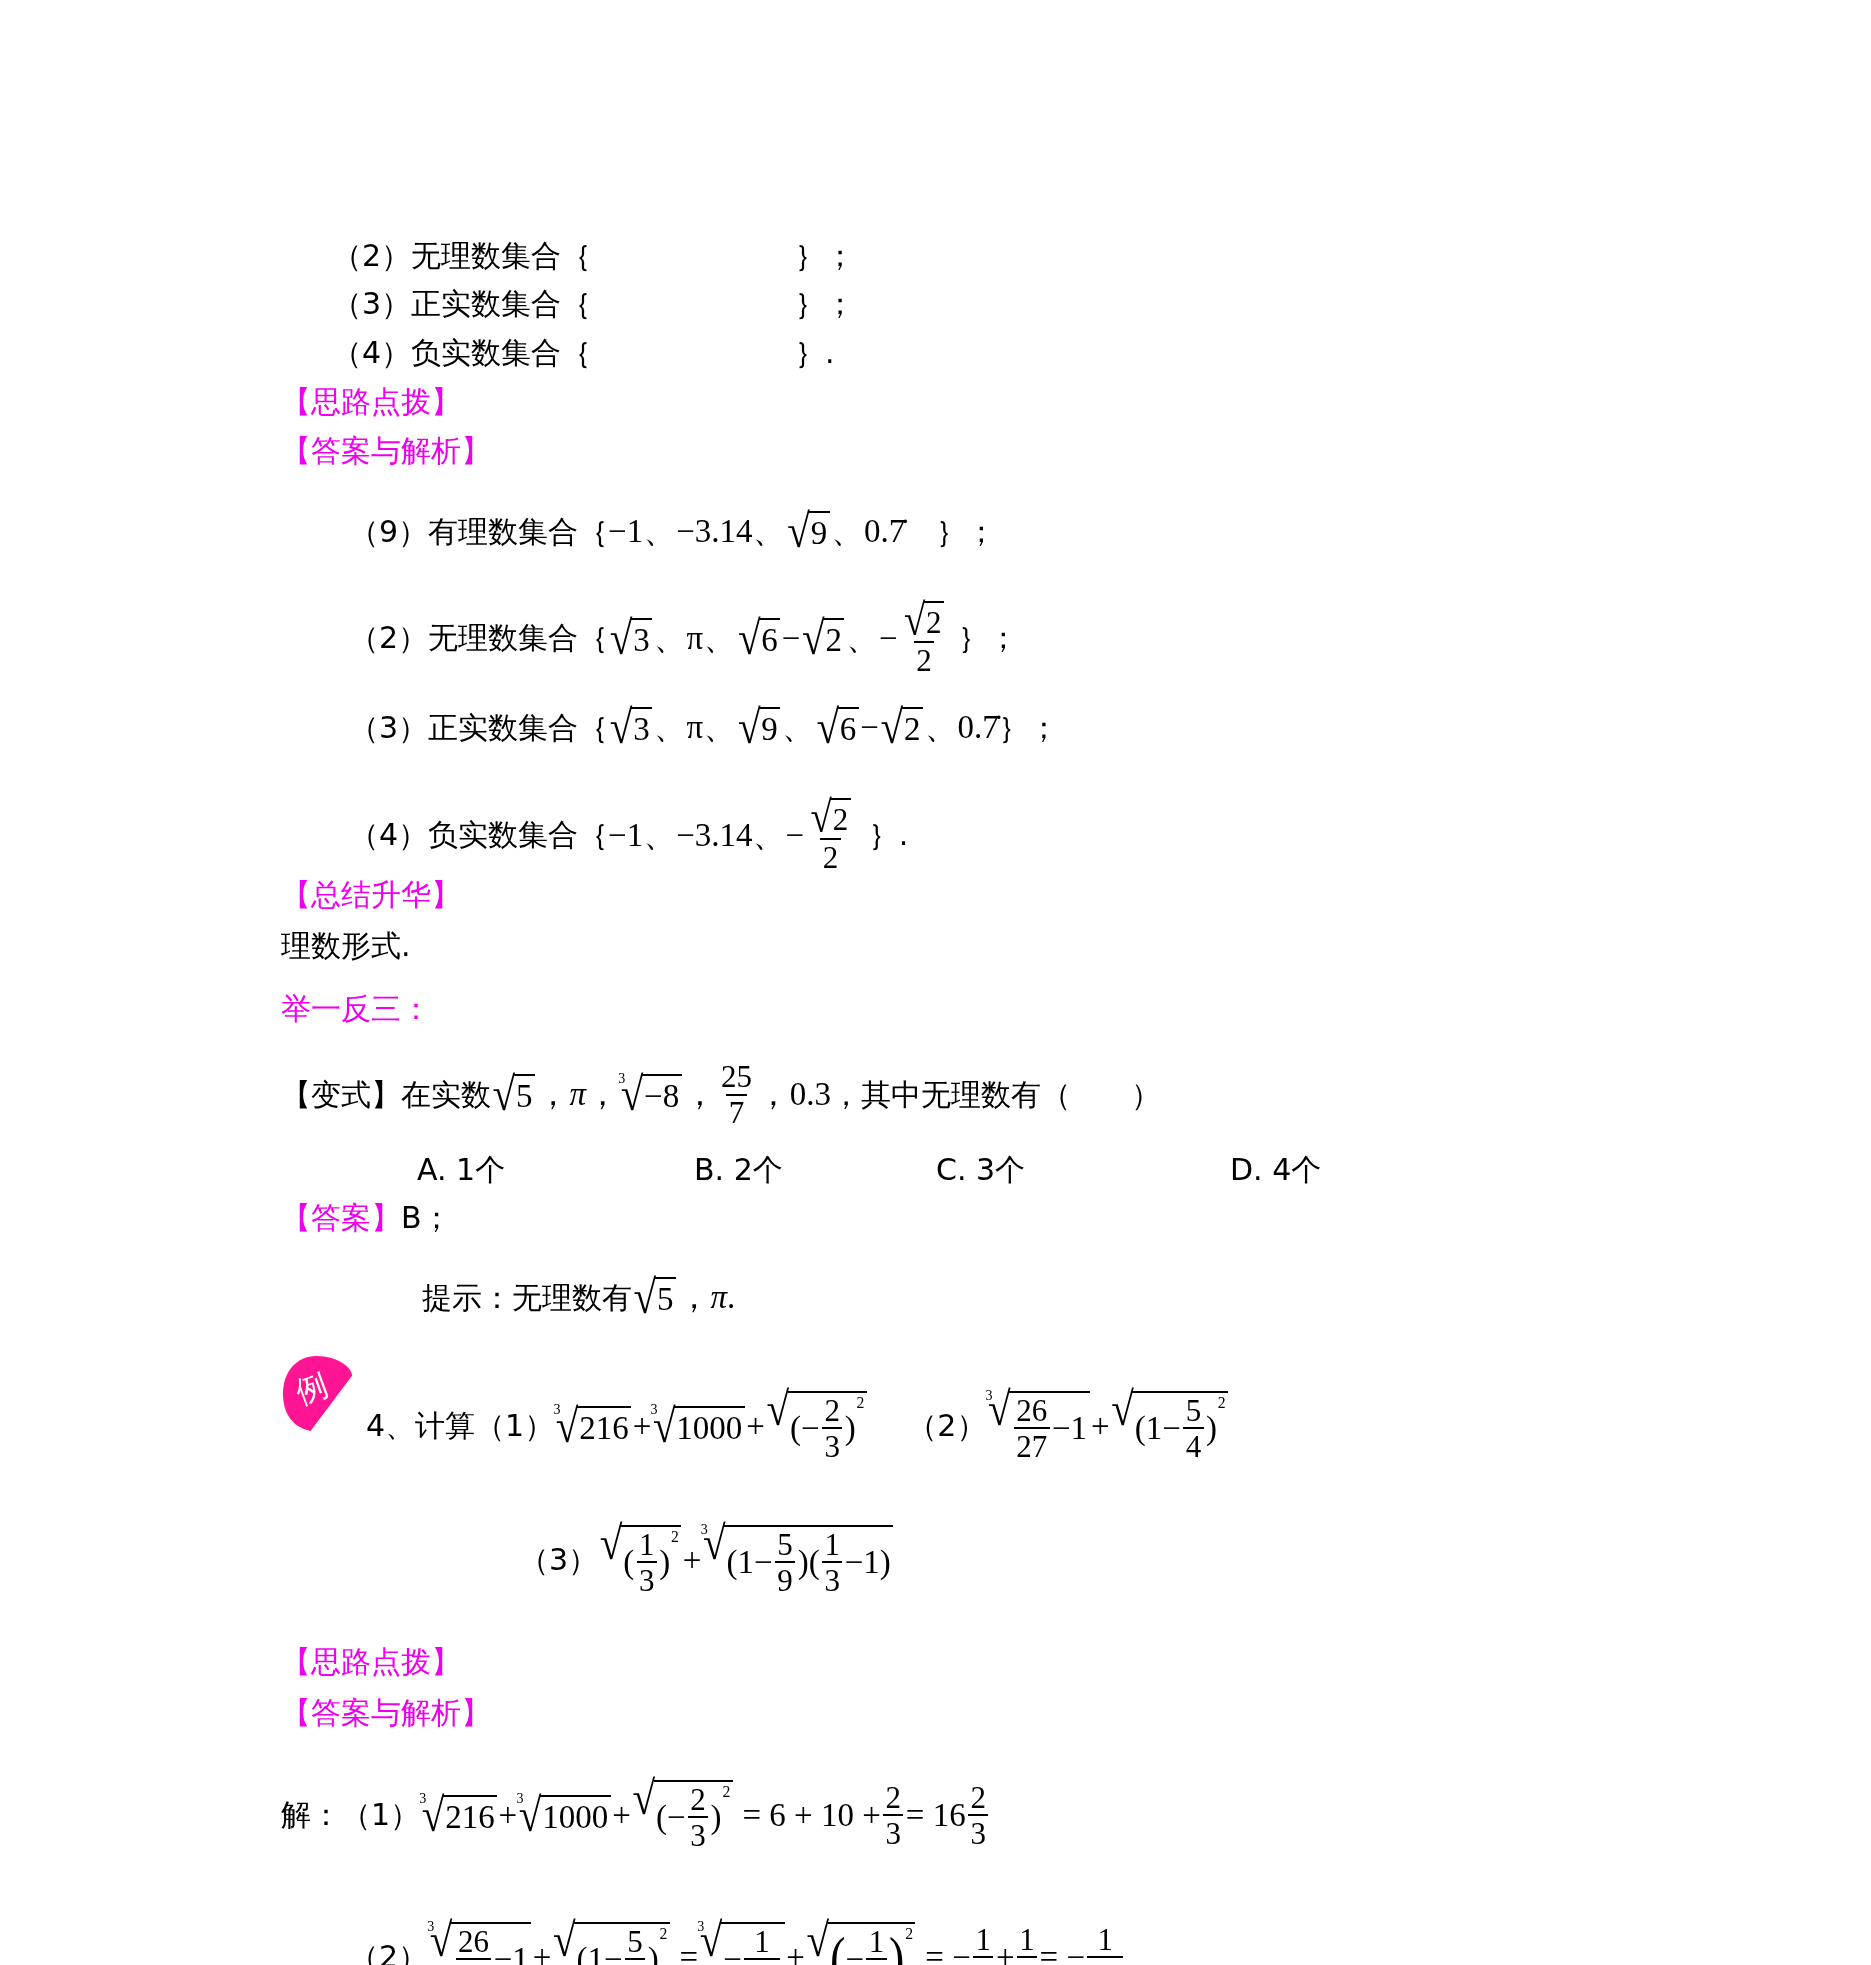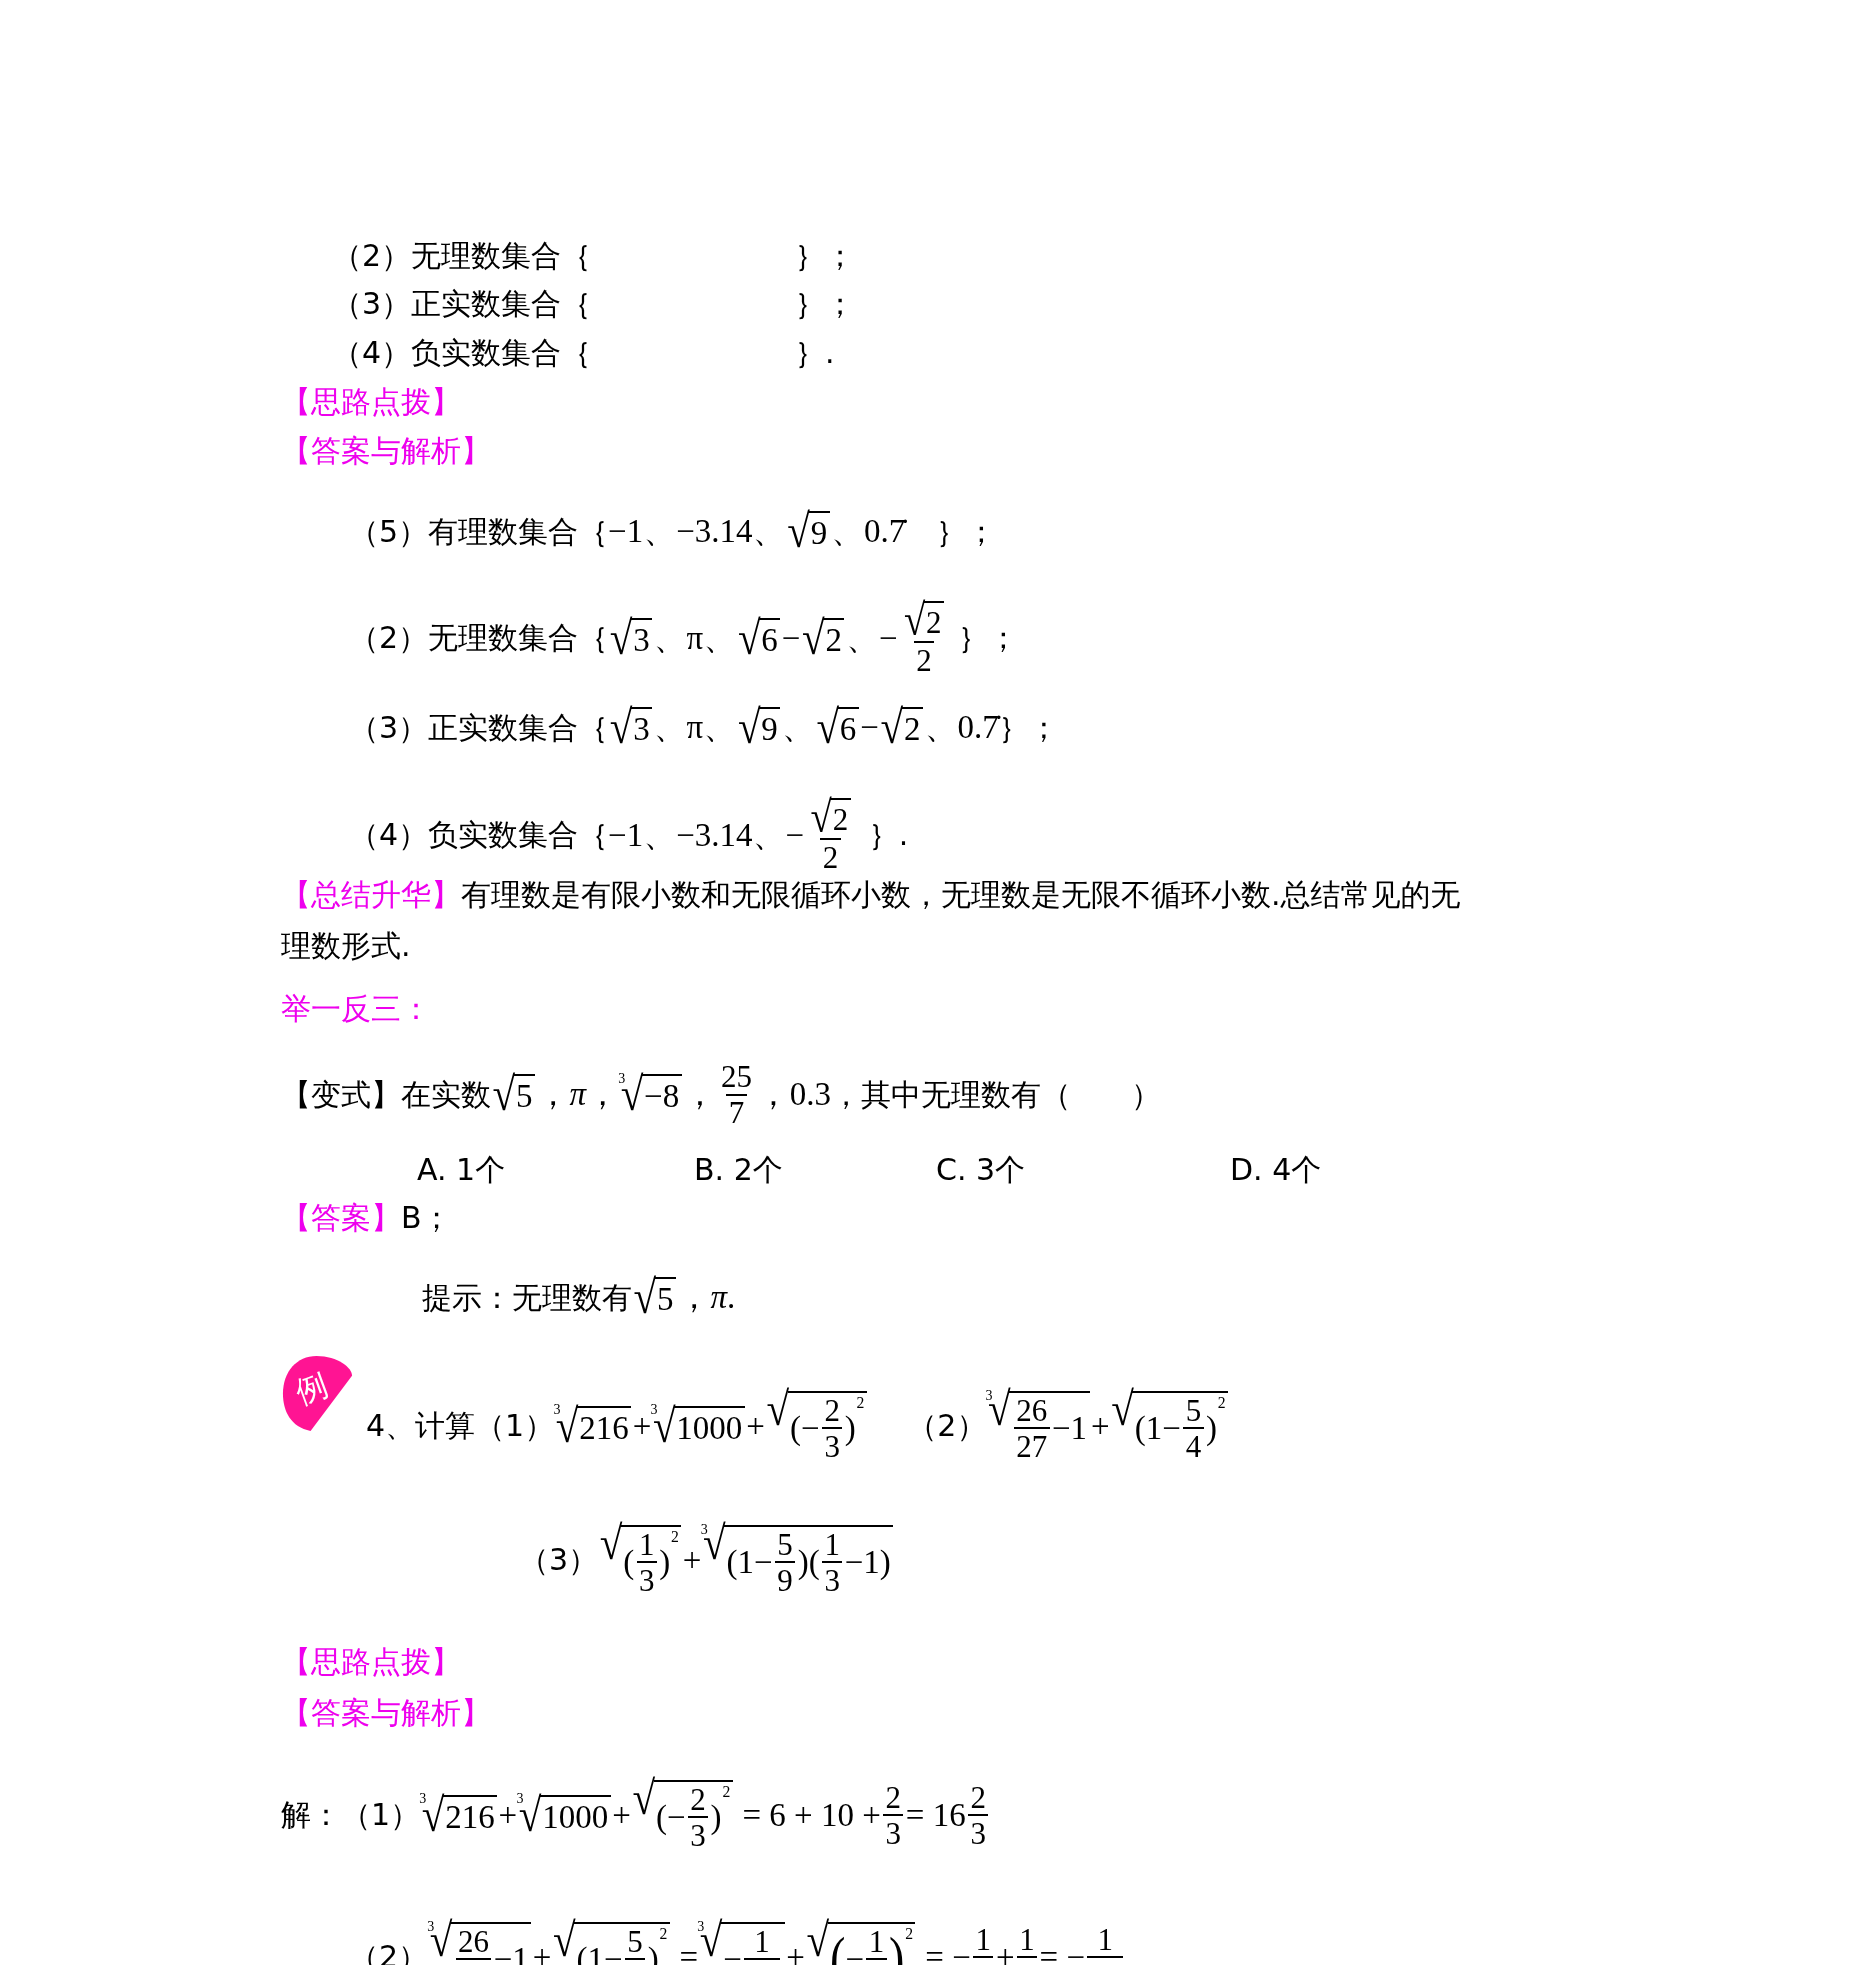--- a/index.html
+++ b/index.html
@@ -44,21 +44,21 @@
 </div>
 
 <div class="line cjk" style="top:387px;left:281px;">
   <span class="mag">【思路点拨】</span>
 </div>
 <div class="line cjk" style="top:436px;left:281px;">
   <span class="mag">【答案与解析】</span>
 </div>
 
 <div class="line cjk" style="top:511px;left:349px;">
-  <span>（5）有理数集合｛</span>
+  <span>（9）有理数集合｛</span>
   <span class="math">
     <span>−</span>1<span>、</span>
     <span>−</span>3.14<span>、</span>
     <span class="sqrt">
         <span class="rad">√</span>
         <span class="body">9</span>
       </span><span>、</span>
     0.7̇
   </span>
   <span class="gap" style="width:31px"></span>
@@ -135,21 +135,20 @@
           </span></span>
         <span class="den">2</span>
       </span>
   </span>
   <span class="gap" style="width:11.8px"></span>
   <span>｝.</span>
 </div>
 
 <div class="line cjk" style="top:880px;left:281px;">
   <span class="mag">【总结升华】</span>
-  <span>有理数是有限小数和无限循环小数，无理数是无限不循环小数.总结常见的无</span>
 </div>
 <div class="line cjk" style="top:931px;left:281px;">
   <span>理数形式.</span>
 </div>
 
 <div class="line cjk" style="top:994px;left:281px;">
   <span class="mag">举一反三：</span>
 </div>
 
 <div class="line cjk" style="top:1061px;left:281px;">

